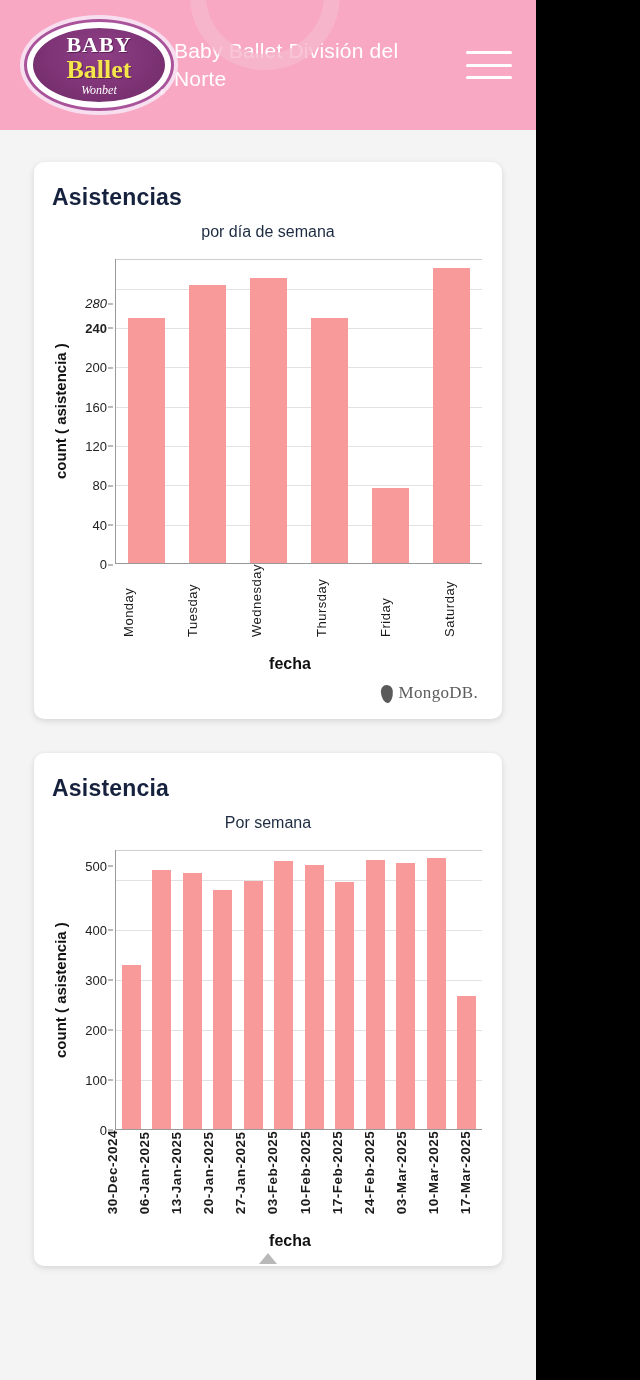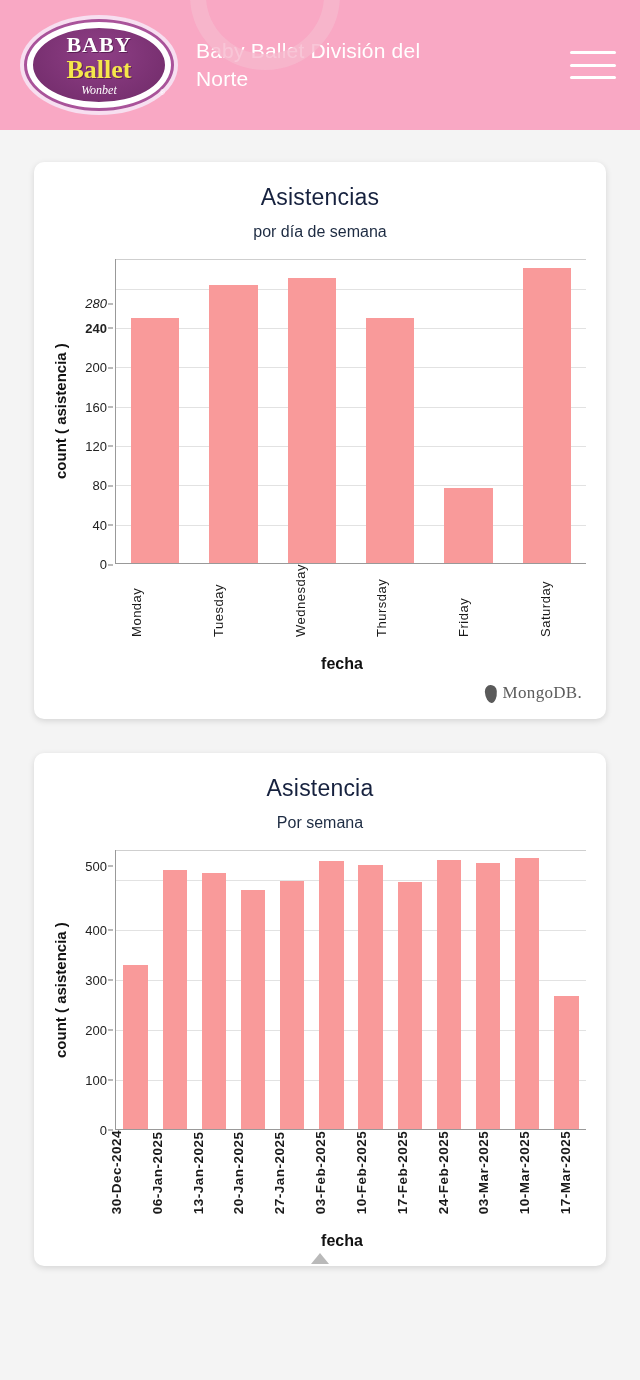--- a/index.html
+++ b/index.html
@@ -9,21 +9,21 @@
   }
   body {
     width: 640px; height: 1380px;
     font-family: "Liberation Sans", sans-serif;
     overflow: hidden;
     position: relative;
   }
   .page {
     position: absolute;
     left: 0; top: 0;
-    width: 640px; height: 1380px;
+    width: 536px; height: 1380px;
     background: #f4f4f4;
     overflow: hidden;
   }
 
   
   .header {
     position: relative;
     height: 130px;
     background: #f9a8c4;
     display: flex;
@@ -83,21 +83,20 @@
     line-height: 1;
     margin-top: 1px;
   }
   .logo-tm {
     position: absolute;
     right: 6px; bottom: 12px;
     font-size: 7px;
     color: #ffffff;
   }
   .header-title {
-    margin-left: 22px;
     color: #ffffff;
     font-size: 21px;
     line-height: 28px;
     font-weight: 400;
     letter-spacing: .2px;
     max-width: 230px;
   }
   .hamburger {
     margin-left: auto;
     width: 46px; height: 34px;
@@ -119,23 +118,23 @@
   }
   .card {
     background: #ffffff;
     border-radius: 10px;
     box-shadow: 0 2px 6px rgba(0,0,0,.13);
     padding: 22px 18px 16px 18px;
     margin-bottom: 34px;
     position: relative;
   }
   .card-title {
-    text-align: center;
+    text-align: left;
     font-size: 23px;
-    font-weight: normal;
+    font-weight: bold;
     color: #16213e;
     margin-bottom: 12px;
     letter-spacing: .2px;
   }
   .card-subtitle {
     text-align: center;
     font-size: 16px;
     color: #1d2b42;
     margin-bottom: 18px;
   }

